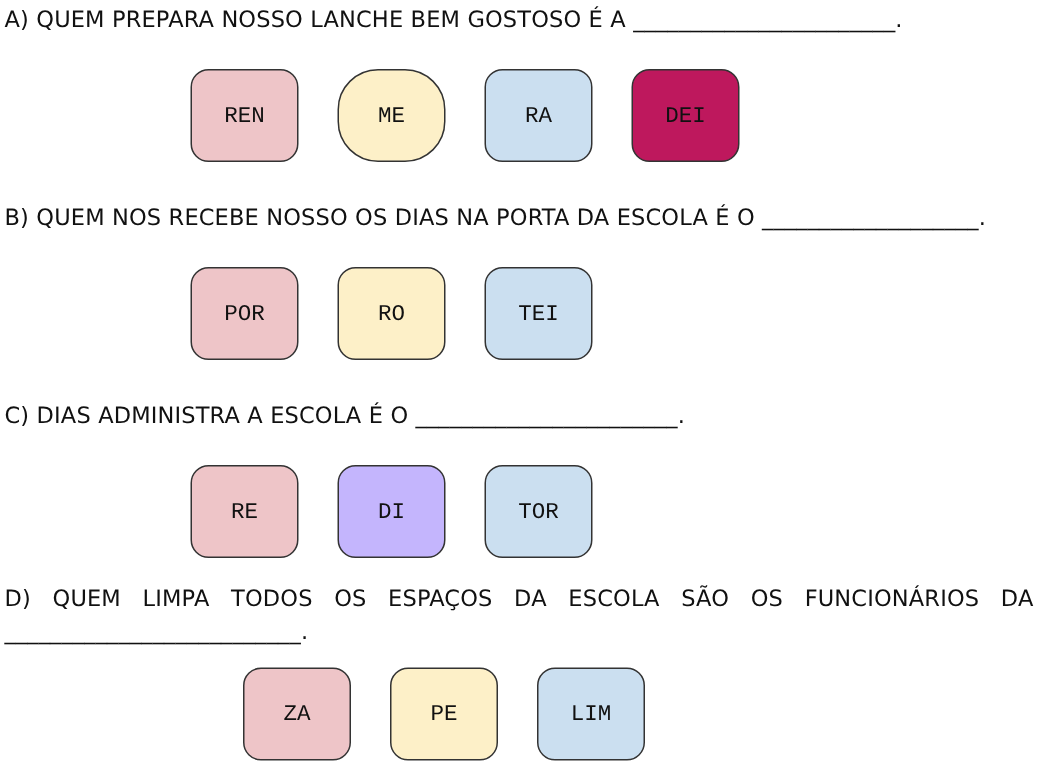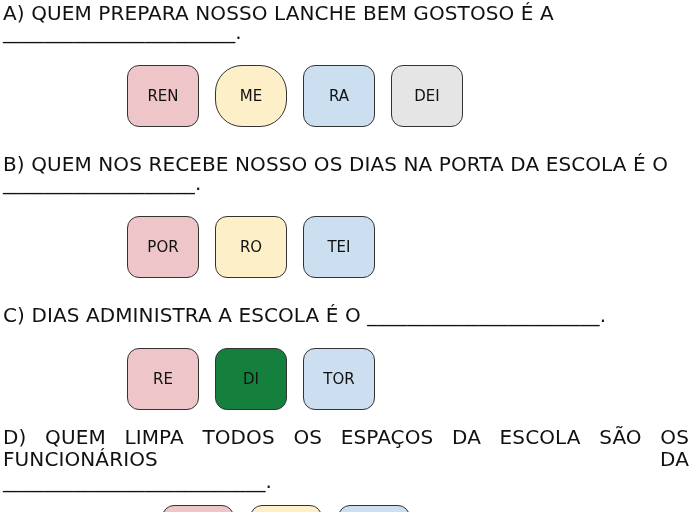--- a/index.html
+++ b/index.html
@@ -7,26 +7,26 @@
     width:691px;height:512px;box-sizing:border-box;
     padding:4px 2px 0 3px;
     background:#ffffff;color:#111111;
     font-family:"DejaVu Sans","Liberation Sans",sans-serif;
     overflow:hidden;
   }
   section.question{margin:0 0 28px 0;}
   section.q-c{margin-bottom:16px;}
   section.q-d{margin-bottom:0;}
   .qtext{
-    margin:0;font-size:20px;line-height:19px;
+    margin:0;font-size:15px;line-height:19px;
     letter-spacing:0.1px;
   }
   .q-d .qtext{line-height:22px;}
   .justify{text-align:justify;text-align-last:justify;}
-  .tiles{display:flex;gap:16px;margin:23px 0 0 124px;}
+  .tiles{display:flex;gap:26px;margin:23px 0 0 124px;font-family:Liberation Mono, monospace;}
   .q-d .tiles{margin-top:13px;padding-left:35px;}
   .tile{
     width:72px;height:62px;box-sizing:border-box;
     border:1px solid #333333;border-radius:12px;
     display:flex;align-items:center;justify-content:center;
     font-size:15px;color:#111111;
   }
 </style>
 </head>
 <body>
@@ -37,21 +37,21 @@
     <div class="tiles">
         <div class="tile" style="background: rgb(238, 197, 200); border-color: rgb(51, 51, 51);">
           <span>REN</span>
         </div>
         <div class="tile" style="background: rgb(253, 240, 200); border-color: rgb(51, 51, 51); border-radius: 27px;">
           <span>ME</span>
         </div>
         <div class="tile" style="background: rgb(203, 223, 240); border-color: rgb(51, 51, 51);">
           <span>RA</span>
         </div>
-        <div class="tile" style="background: #e5e5e5; border-color: rgb(51, 51, 51); align-items: center;">
+        <div class="tile" style="background: #be185d; border-color: rgb(51, 51, 51); align-items: center;">
           <span>DEI</span>
         </div>
       </div>
   </section>
     <section class="question q-b">
     <p class="qtext"><span class="prompt">B) QUEM NOS RECEBE NOSSO OS DIAS NA PORTA DA ESCOLA É O </span><span class="blank">___________________</span><span class="period">.</span></p>
     <div class="tiles">
         <div class="tile" style="background: rgb(238, 197, 200); border-color: rgb(51, 51, 51); text-align: center;">
           <span>POR</span>
         </div>
@@ -62,21 +62,21 @@
           <span>TEI</span>
         </div>
       </div>
   </section>
     <section class="question q-c">
     <p class="qtext"><span class="prompt">C) DIAS ADMINISTRA A ESCOLA É O </span><span class="blank">_______________________</span><span class="period">.</span></p>
     <div class="tiles">
         <div class="tile" style="background: rgb(238, 197, 200); border-color: rgb(51, 51, 51);">
           <span>RE</span>
         </div>
-        <div class="tile" style="background: #15803d; border-color: rgb(51, 51, 51);">
+        <div class="tile" style="background: #c4b5fd; border-color: rgb(51, 51, 51);">
           <span>DI</span>
         </div>
         <div class="tile" style="background: rgb(203, 223, 240); border-color: rgb(51, 51, 51);">
           <span>TOR</span>
         </div>
       </div>
   </section>
     <section class="question q-d">
     <p class="qtext justify"><span class="prompt">D) QUEM LIMPA TODOS OS ESPAÇOS DA ESCOLA SÃO OS FUNCIONÁRIOS DA</span></p>
     <p class="qtext blank-line"><span class="blank">__________________________</span><span class="period">.</span></p>

